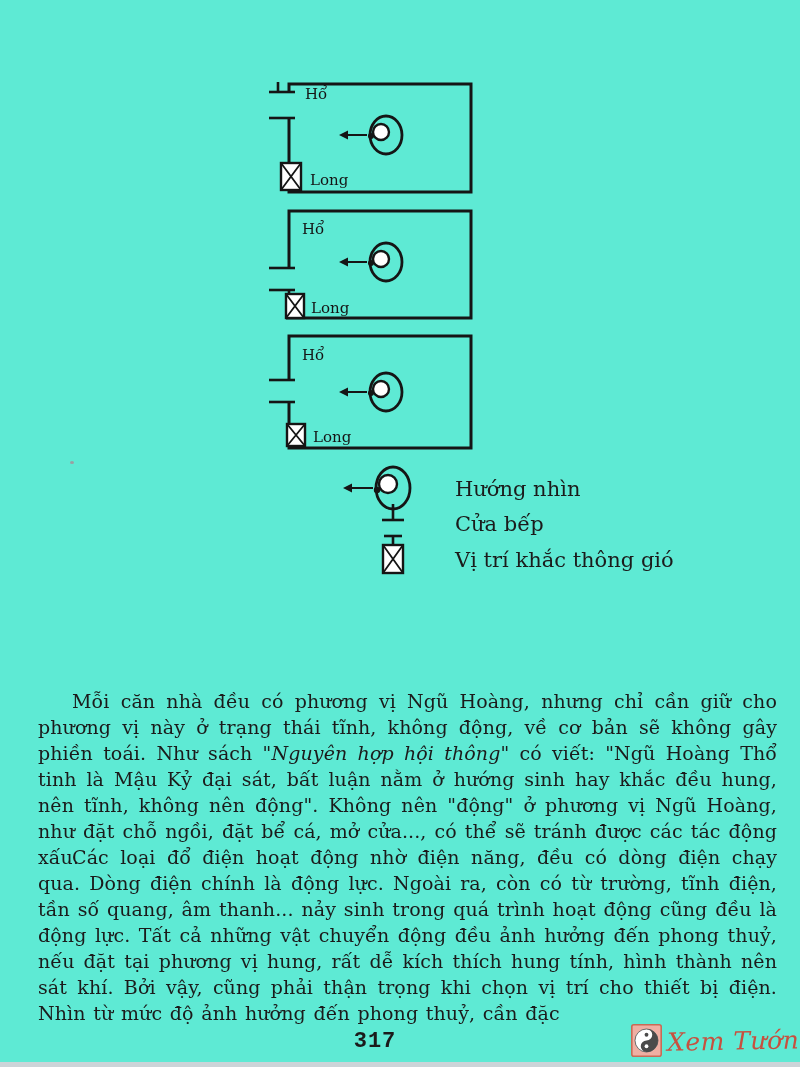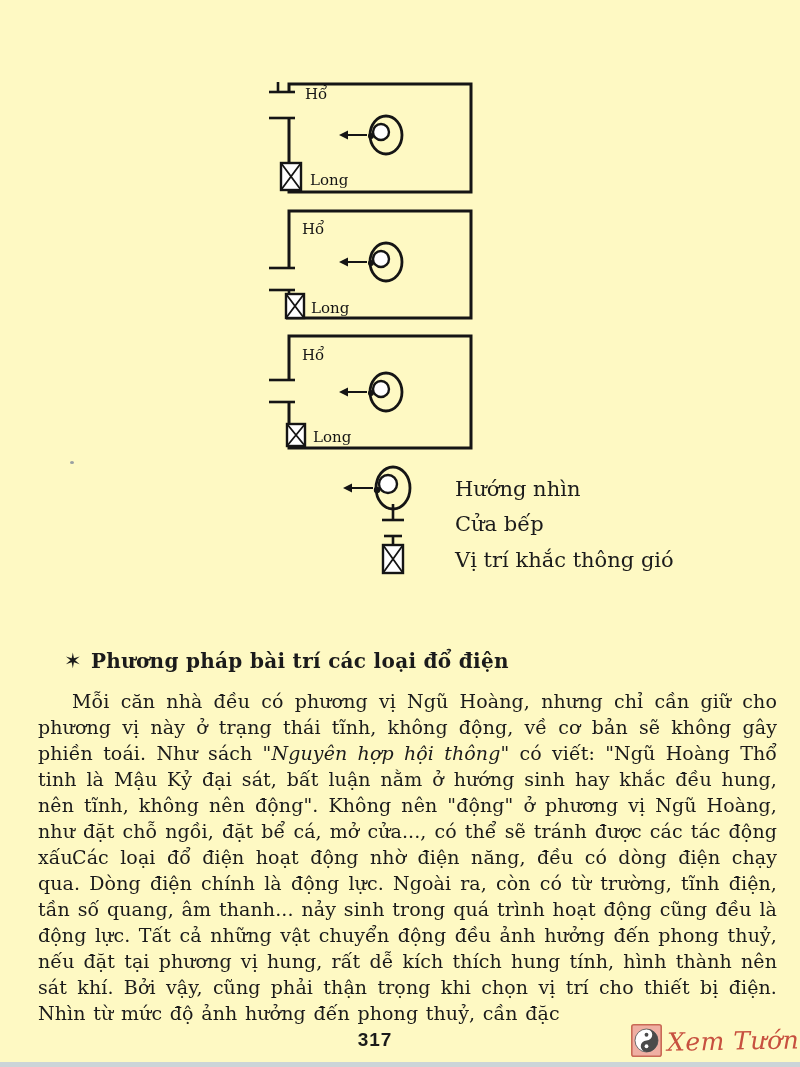--- a/index.html
+++ b/index.html
@@ -1,18 +1,18 @@
 <!DOCTYPE html>
 <html><head>
 <meta charset="utf-8">
 <style>
   html,body { margin:0; padding:0; background:#ffffff; }
   .page {
     position:relative; width:800px; height:1067px;
-    background:#fef9c3; overflow:hidden;
+    background:#5eead4; overflow:hidden;
     font-family:"DejaVu Serif", serif; color:#1b1b1b;
   }
   svg { position:absolute; overflow:visible; }
   svg .wall   { fill:none; stroke:#151515; stroke-width:3; }
   svg .bar    { fill:none; stroke:#151515; stroke-width:2.6; }
   svg .boxln  { fill:#ffffff; stroke:#151515; stroke-width:2.4; }
   svg .xln    { fill:none; stroke:#151515; stroke-width:1.8; }
   svg .stoveo { fill:none; stroke:#151515; stroke-width:2.8; }
   svg .stovei { fill:#ffffff; stroke:#151515; stroke-width:2.4; }
   svg .arrow  { fill:none; stroke:#151515; stroke-width:2; }
@@ -28,21 +28,21 @@
   .para {
     position:absolute; left:38px; width:739px; margin:0;
     font-size:19px; line-height:26px; text-align:justify; text-indent:34px;
     word-spacing:1.5px; letter-spacing:0.1px;
   }
   .para .it { font-style:italic; }
   #para1 { top:688px; }
   #para2 { top:844px; }
   .page-number {
     position:absolute; left:340px; top:1029px; width:70px; text-align:center;
-    font-family:Liberation Sans, sans-serif; font-weight:bold; font-size:19px;
+    font-family:Liberation Mono, monospace; font-weight:bold; font-size:22px;
     letter-spacing:1px;
   }
   .watermark {
     position:absolute; left:631px; top:1024px; display:flex; align-items:flex-start; gap:5px;
   }
   .watermark svg { position:static; }
   .watermark-text {
     font-family:"DejaVu Serif", serif; font-style:italic; font-size:25px;
     color:#c7503f; white-space:nowrap; letter-spacing:0.5px;
     transform:rotate(-1deg); line-height:34px;
@@ -144,23 +144,20 @@
       <path class="xln" d="M53,87 L73,115 M73,87 L53,115"></path>
     </g>
   </svg>
 
   <span class="legend-label" style="top:477px;">Hướng nhìn</span>
   <span class="legend-label" style="top:512px;">Cửa bếp</span>
   <span class="legend-label" style="top:548px;">Vị trí khắc thông gió</span>
 
   <div class="artifact-dot"></div>
 
-  <div class="heading">
-    <span class="bullet">✶</span><span>Phương pháp bài trí các loại đổ điện</span>
-  </div>
 
   <p class="para" id="para1"><span>Mỗi căn nhà đều có phương vị Ngũ Hoàng, nhưng chỉ cần giữ cho phương vị này ở trạng thái tĩnh, không động, về cơ bản sẽ không gây phiền toái. Như sách "</span><span class="it">Nguyên hợp hội thông</span><span>" có viết: "Ngũ Hoàng Thổ tinh là Mậu Kỷ đại sát, bất luận nằm ở hướng sinh hay khắc đều hung, nên tĩnh, không nên động". Không nên "động" ở phương vị Ngũ Hoàng, như đặt chỗ ngồi, đặt bể cá, mở cửa..., có thể sẽ tránh được các tác động xấu.</span></p>
 
   <p class="para" id="para2"><span>Các loại đổ điện hoạt động nhờ điện năng, đều có dòng điện chạy qua. Dòng điện chính là động lực. Ngoài ra, còn có từ trường, tĩnh điện, tần số quang, âm thanh... nảy sinh trong quá trình hoạt động cũng đều là động lực. Tất cả những vật chuyển động đều ảnh hưởng đến phong thuỷ, nếu đặt tại phương vị hung, rất dễ kích thích hung tính, hình thành nên sát khí. Bởi vậy, cũng phải thận trọng khi chọn vị trí cho thiết bị điện. Nhìn từ mức độ ảnh hưởng đến phong thuỷ, cần đặc</span></p>
 
   <div class="page-number">317</div>
 
   <div class="watermark">
     <svg width="31" height="33" viewBox="0 0 31 33">
       <rect x="0.8" y="0.8" width="29.4" height="31.4" rx="2" fill="#efafa3" stroke="#c96a56" stroke-width="1.6"></rect>

